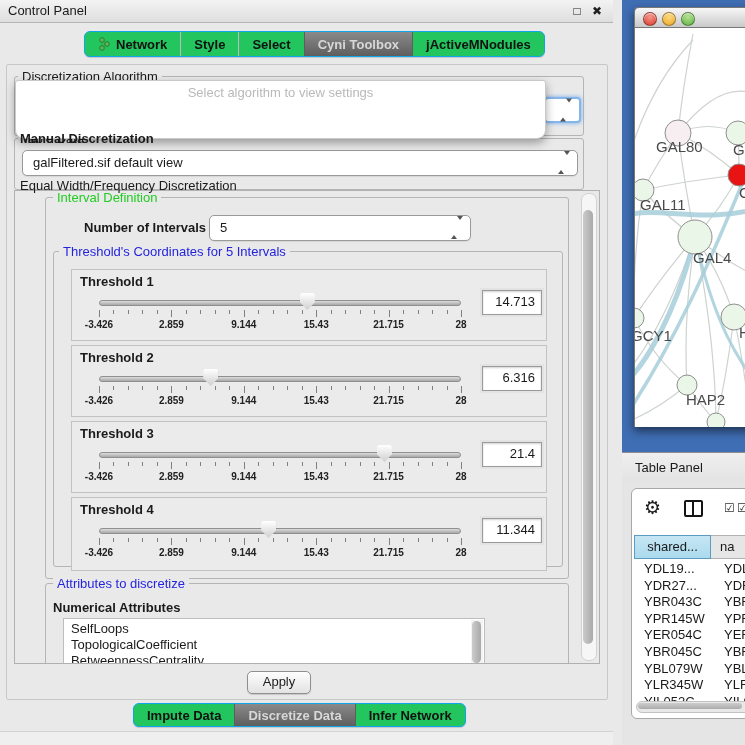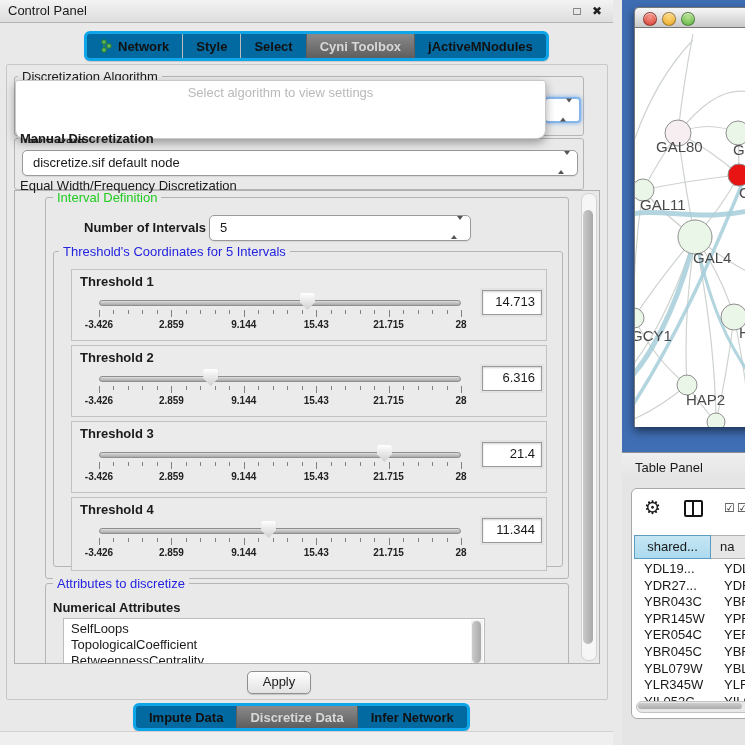--- a/index.html
+++ b/index.html
@@ -10,21 +10,21 @@
   .abs{position:absolute;}
 
   
   #titlebar{left:0;top:0;width:613px;height:22px;background:linear-gradient(#f3f3f3,#dedede);
             border-bottom:1px solid #b4b4b4;line-height:22px;}
   #titlebar .title{position:absolute;left:8px;top:0;}
   #titlebar .wicon{position:absolute;top:0;width:16px;text-align:center;cursor:default;color:#222;}
   #float-ic{right:28px;font-size:12px;}
   #close-ic{right:8px;font-size:12px;font-weight:bold;}
 
-  #top-tabs,#bottom-tabs{display:flex;background:#0369a1;border:3px solid #0ea5e9;border-radius:6px;
+  #top-tabs,#bottom-tabs{display:flex;background:#22c55e;border:1px solid #0ea5e9;border-radius:6px;
             overflow:hidden;height:24px;box-shadow:0 1px 1px rgba(0,0,0,.15);}
   #top-tabs{left:84px;top:31px;}
   #bottom-tabs{left:133px;top:703px;height:22px;}
   .seg{display:flex;align-items:center;padding:0 13px;font-weight:600;color:#111;
        border-left:1px solid #bcbcbc;white-space:nowrap;cursor:pointer;}
   .seg:first-child{border-left:none;}
   .seg.sel{background:linear-gradient(#8a8a8a,#5e5e5e);color:#d8d8d8;border-left-color:#5e5e5e;}
   .seg.sel + .seg{border-left-color:#5e5e5e;}
 
   #outer-card{left:6px;top:64px;width:600px;height:634px;border:1px solid #c8c8c8;
@@ -200,21 +200,21 @@
     <div class="prompt">Select algorithm to view settings</div>
     <div id="pop-opts">
         <div class="pop-opt b">Manual Discretization</div>
         <div class="pop-opt">Equal Width/Frequency Discretization</div>
       </div>
   </div>
 
   <div class="abs grpbox" id="tabledata-group"></div>
   <div class="abs grptitle" id="tabledata-title">Table Data</div>
   <div class="abs combo" id="tabledata-combo">
-    <span>discretize.sif default node</span>
+    <span>galFiltered.sif default view</span>
     <span class="stepper">
       <span class="arr-up"></span><span class="arr-dn"></span></span>
   </div>
 
   <div class="abs" id="scrollpanel">
     <div class="grpbox" id="interval-group"></div>
     <div class="grptitle t-green" id="interval-title">Interval Definition</div>
 
     <div id="noi-label">Number of Intervals</div>
     <div class="combo" id="noi-combo">

